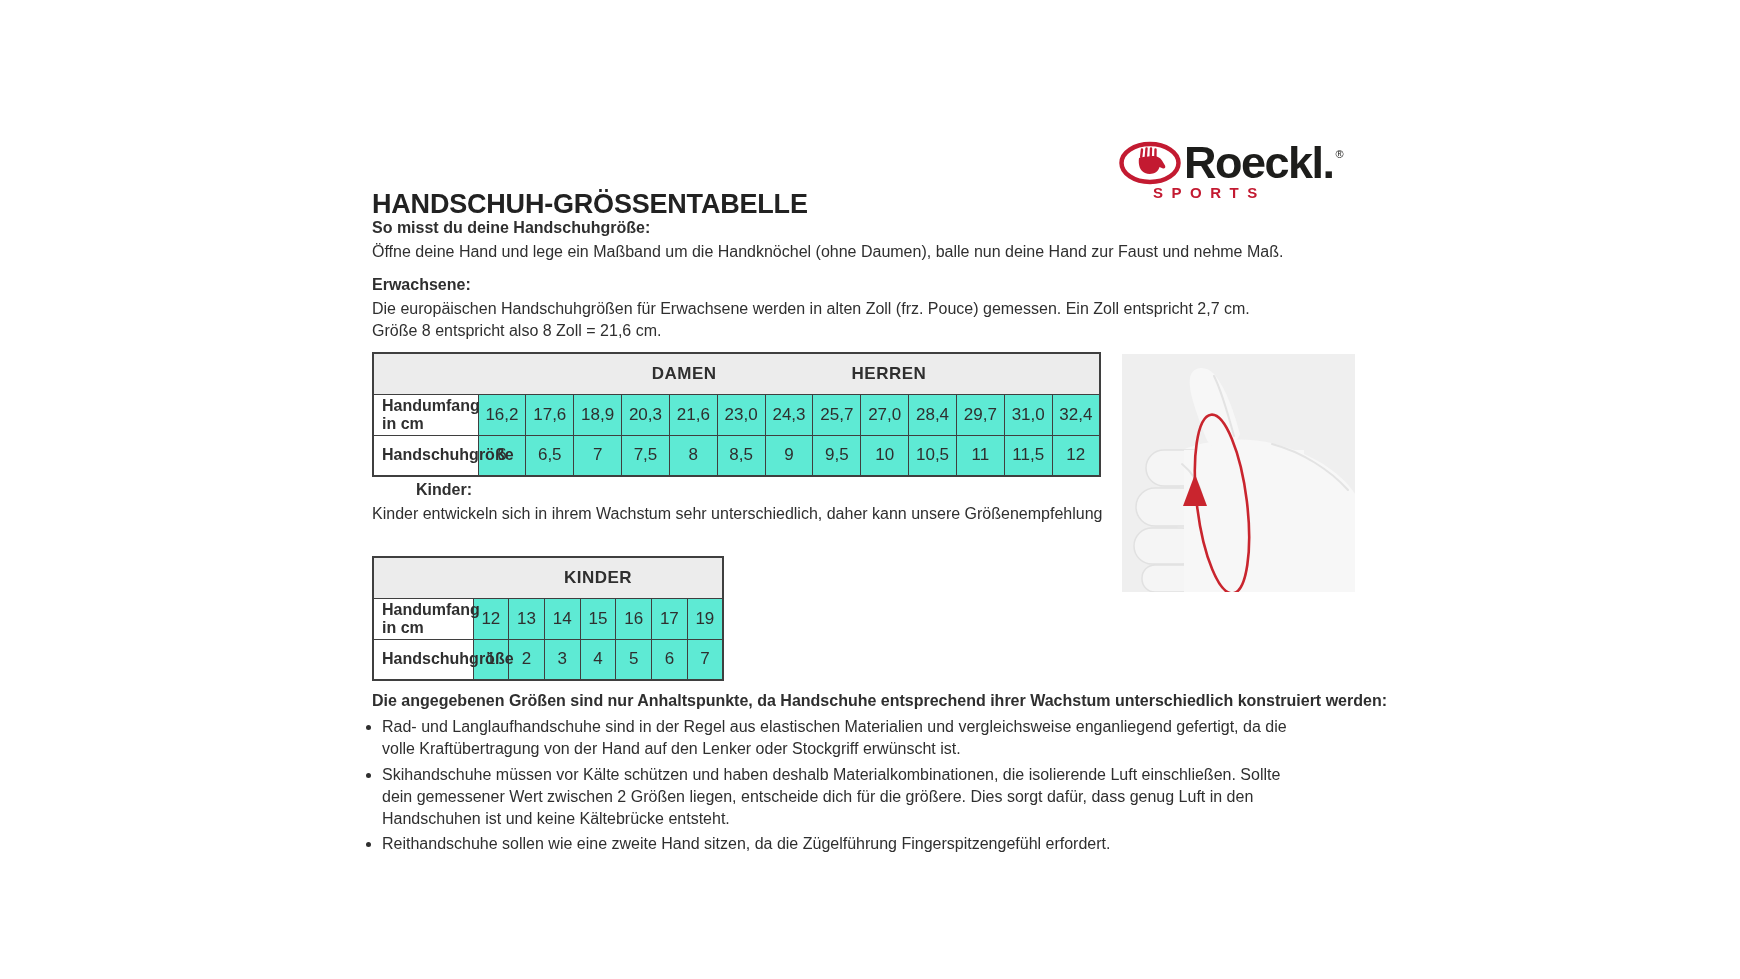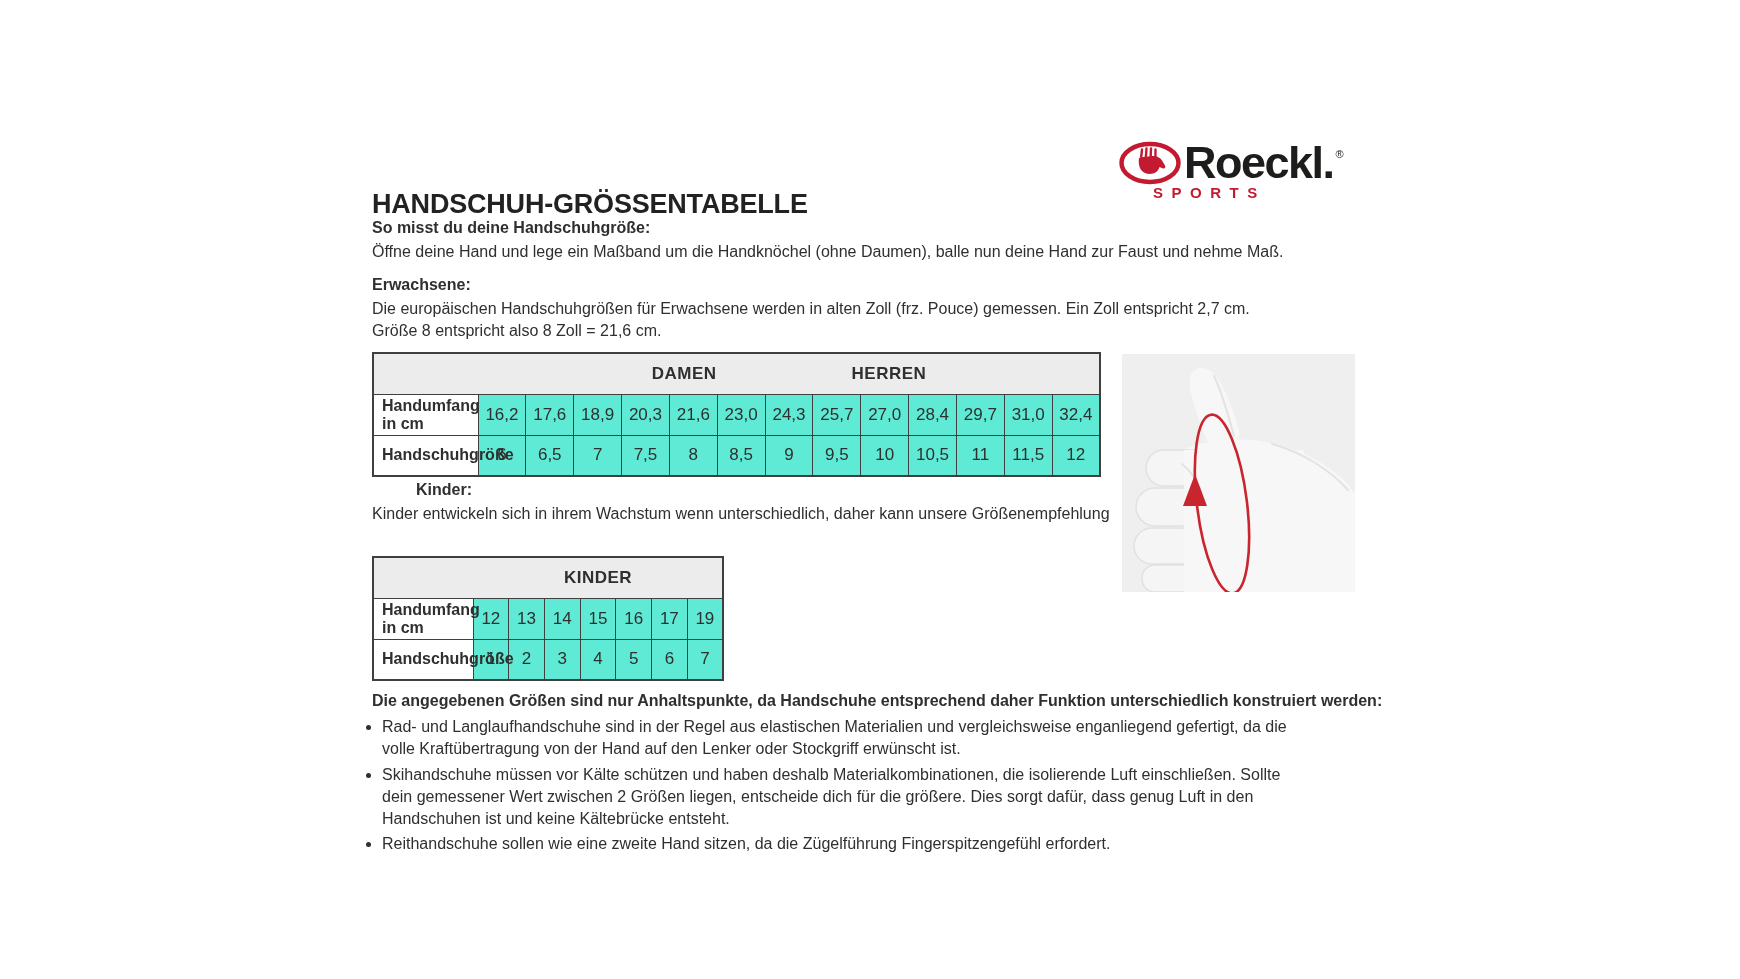--- a/index.html
+++ b/index.html
@@ -149,21 +149,21 @@
           <td class="num">10</td>
           <td class="num">10,5</td>
           <td class="num">11</td>
           <td class="num">11,5</td>
           <td class="num">12</td>
         </tr>
   </tbody>
     </table>
 
   <div class="abs h kids-h">Kinder:</div>
-  <div class="abs p kids-l1">Kinder entwickeln sich in ihrem Wachstum wenn unterschiedlich, daher kann unsere Größenempfehlung</div>
+  <div class="abs p kids-l1">Kinder entwickeln sich in ihrem Wachstum sehr unterschiedlich, daher kann unsere Größenempfehlung</div>
 
   <table class="size-table table-kids">
     <colgroup>
         <col style="width:100px">
       </colgroup>
     <tbody>
         <tr>
       <td class="ghead" colspan="8">
         <div class="ghead-flex kinder">
           <span>KINDER</span>
@@ -191,21 +191,21 @@
           <td class="num">2</td>
           <td class="num">3</td>
           <td class="num">4</td>
           <td class="num">5</td>
           <td class="num">6</td>
           <td class="num">7</td>
         </tr>
   </tbody>
     </table>
 
-  <div class="abs notes-h">Die angegebenen Größen sind nur Anhaltspunkte, da Handschuhe entsprechend daher Funktion unterschiedlich konstruiert werden:</div>
+  <div class="abs notes-h">Die angegebenen Größen sind nur Anhaltspunkte, da Handschuhe entsprechend ihrer Wachstum unterschiedlich konstruiert werden:</div>
   <ul class="abs bullets">
 
   <li>Rad- und Langlaufhandschuhe sind in der Regel aus elastischen Materialien und vergleichsweise enganliegend gefertigt, da die volle Kraftübertragung von der Hand auf den Lenker oder Stockgriff erwünscht ist.</li>
       <li>Skihandschuhe müssen vor Kälte schützen und haben deshalb Materialkombinationen, die isolierende Luft einschließen. Sollte dein gemessener Wert zwischen 2 Größen liegen, entscheide dich für die größere. Dies sorgt dafür, dass genug Luft in den Handschuhen ist und keine Kältebrücke entsteht.</li>
       <li>Reithandschuhe sollen wie eine zweite Hand sitzen, da die Zügelführung Fingerspitzengefühl erfordert.</li>
     </ul>
 
   <div class="abs figure">
     <svg width="233" height="238" viewBox="0 0 233 238">
       <rect width="233" height="238" fill="var(--figure-bg,#efefef)"></rect>

